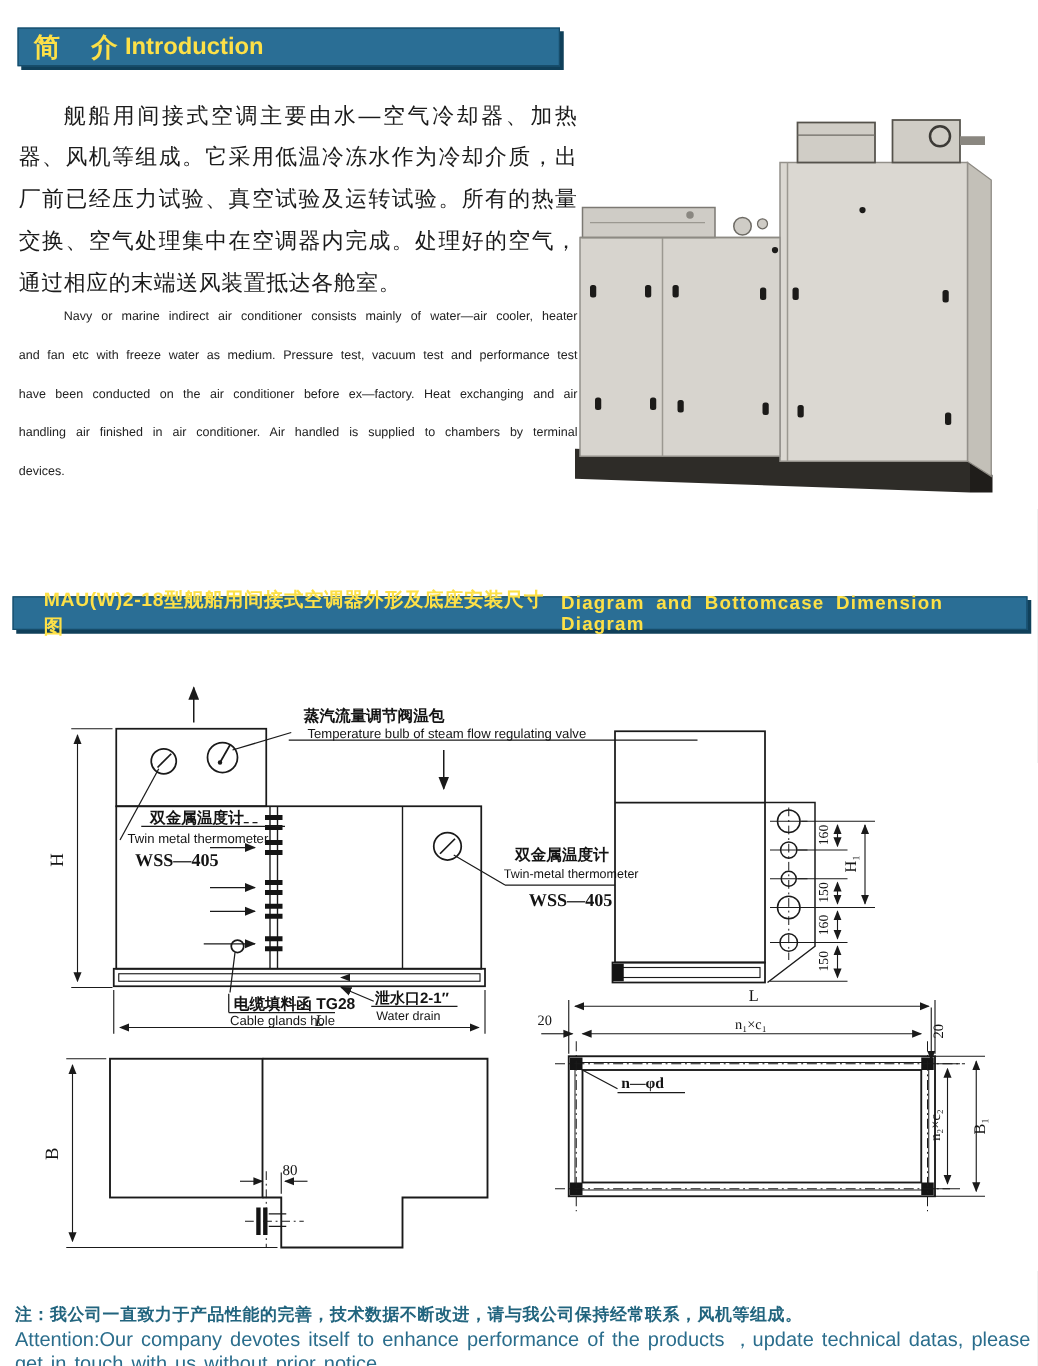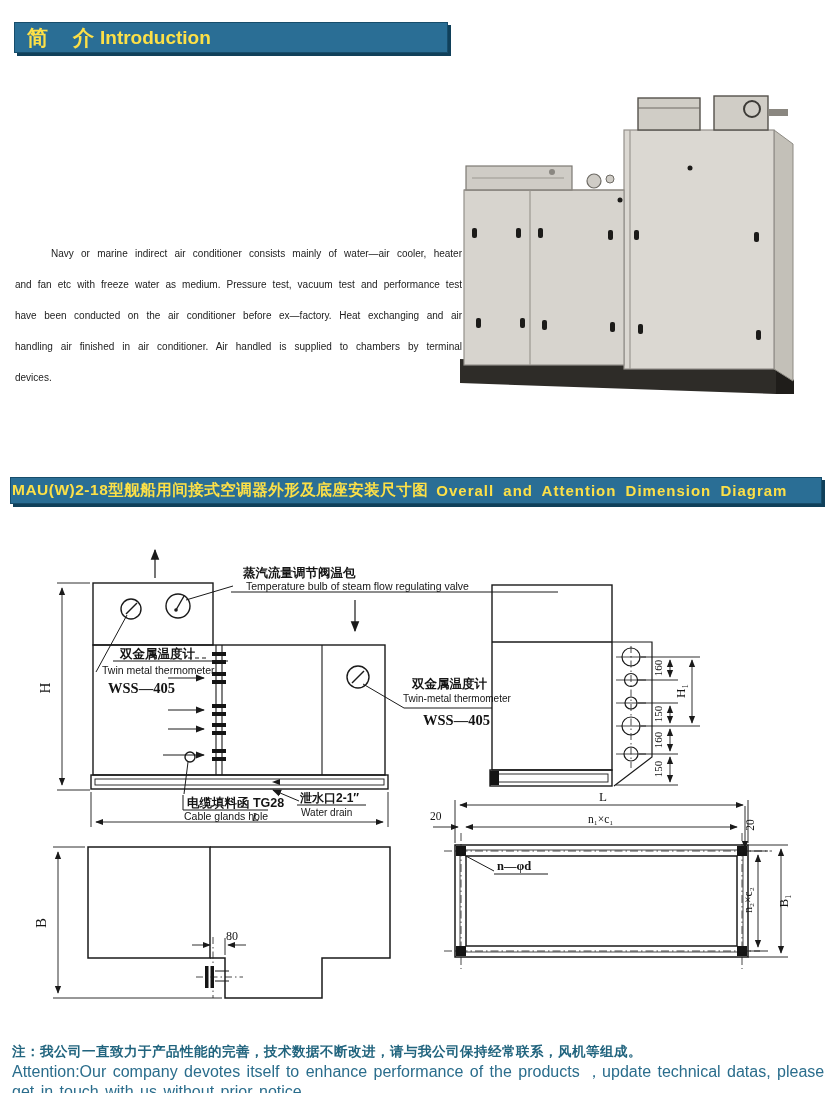--- a/index.html
+++ b/index.html
@@ -4,21 +4,21 @@
 <style>
   html,body{margin:0;padding:0;background:#e8e8e8;}
   .page{position:relative;width:830px;height:1093px;background:#ffffff;overflow:hidden;
         font-family:"Liberation Sans",sans-serif;color:#1e1e1e;}
   
   .bar{position:absolute;background:#2a6e95;color:#fde047;border:1px solid #174d6b;
        box-shadow:3px 3px 0 #10405a;display:flex;align-items:center;box-sizing:border-box;}
   .bar1{left:14px;top:22px;width:434px;height:31px;padding-left:12px;}
   .bar1 .zh{font-size:21px;font-weight:bold;letter-spacing:2px;}
   .bar1 .en{font-size:19px;font-weight:600;margin-left:4px;}
-  .bar2{left:10px;top:477px;width:812px;height:27px;padding-left:1px;align-items:center;}
+  .bar2{left:10px;top:477px;width:812px;height:27px;padding-left:24px;align-items:center;}
   .bar2 .zh{font-size:15.5px;font-weight:bold;letter-spacing:.5px;}
   .bar2 .en{font-size:15px;font-weight:600;margin-left:8px;letter-spacing:1px;word-spacing:4px;}
   
   .para-zh{position:absolute;left:15px;top:58px;width:447px;font-size:17.5px;line-height:33.5px;
            text-align:justify;text-indent:36px;letter-spacing:.5px;color:#1b1b1b;}
   .para-en{position:absolute;left:15px;top:228px;width:447px;font-size:10px;line-height:31px;
            text-align:justify;text-indent:36px;word-spacing:3px;color:#222;}
   
   .note-zh{position:absolute;left:12px;top:1043px;width:810px;font-size:13.5px;font-weight:bold;
            color:#21647e;letter-spacing:.5px;}
@@ -30,20 +30,21 @@
 </head>
 <body>
 
 <div class="page">
 
   <div class="bar bar1">
     <span class="zh">简　介</span>
     <span class="en">Introduction</span>
   </div>
 
+  <p class="para-zh">舰船用间接式空调主要由水—空气冷却器、加热器、风机等组成。它采用低温冷冻水作为冷却介质，出厂前已经压力试验、真空试验及运转试验。所有的热量交换、空气处理集中在空调器内完成。处理好的空气，通过相应的末端送风装置抵达各舱室。</p>
   <p class="para-en">Navy or marine indirect air conditioner consists mainly of water—air cooler, heater and fan etc with freeze water as medium. Pressure test, vacuum test and performance test have been conducted on the air conditioner before ex—factory. Heat exchanging and air handling air finished in air conditioner. Air handled is supplied to chambers by terminal devices.</p>
 
   <svg width="378" height="325" viewBox="0 0 378 325" style="position:absolute;left:452px;top:82px;">
     <g>
 
       <polygon points="8,277 324,286 324,312 8,301" fill="#2e2c28"></polygon>
       <polygon points="324,286 342,298 342,312 324,312" fill="#1f1d1a"></polygon>
 
       <polygon points="322,48 341,62 341,299 322,287" fill="#c3c0b8" stroke="#8d8a83" stroke-width="1"></polygon>
 
@@ -82,21 +83,21 @@
         <rect x="186" y="242" width="5" height="10" rx="2"></rect>
         <rect x="304" y="248" width="5" height="10" rx="2"></rect>
         <circle cx="168" cy="118" r="2.5"></circle>
         <circle cx="238" cy="86" r="2.5"></circle>
       </g>
     </g>
   </svg>
 
   <div class="bar bar2">
     <span class="zh">MAU(W)2-18型舰船用间接式空调器外形及底座安装尺寸图</span>
-    <span class="en">Overall and Attention Dimension Diagram</span>
+    <span class="en">Diagram and Bottomcase Dimension Diagram</span>
   </div>
 
   <svg width="830" height="525" viewBox="0 515 830 525" style="position:absolute;left:0;top:515px;">
     <defs>
       <marker id="ah" viewBox="0 0 10 10" refX="9" refY="5" markerWidth="9" markerHeight="9" orient="auto-start-reverse">
         <path d="M0,1 L10,5 L0,9 z" fill="#1a1a1a"></path>
       </marker>
     </defs>
 
     <g stroke="#1a1a1a" fill="none" stroke-width="1.4">

